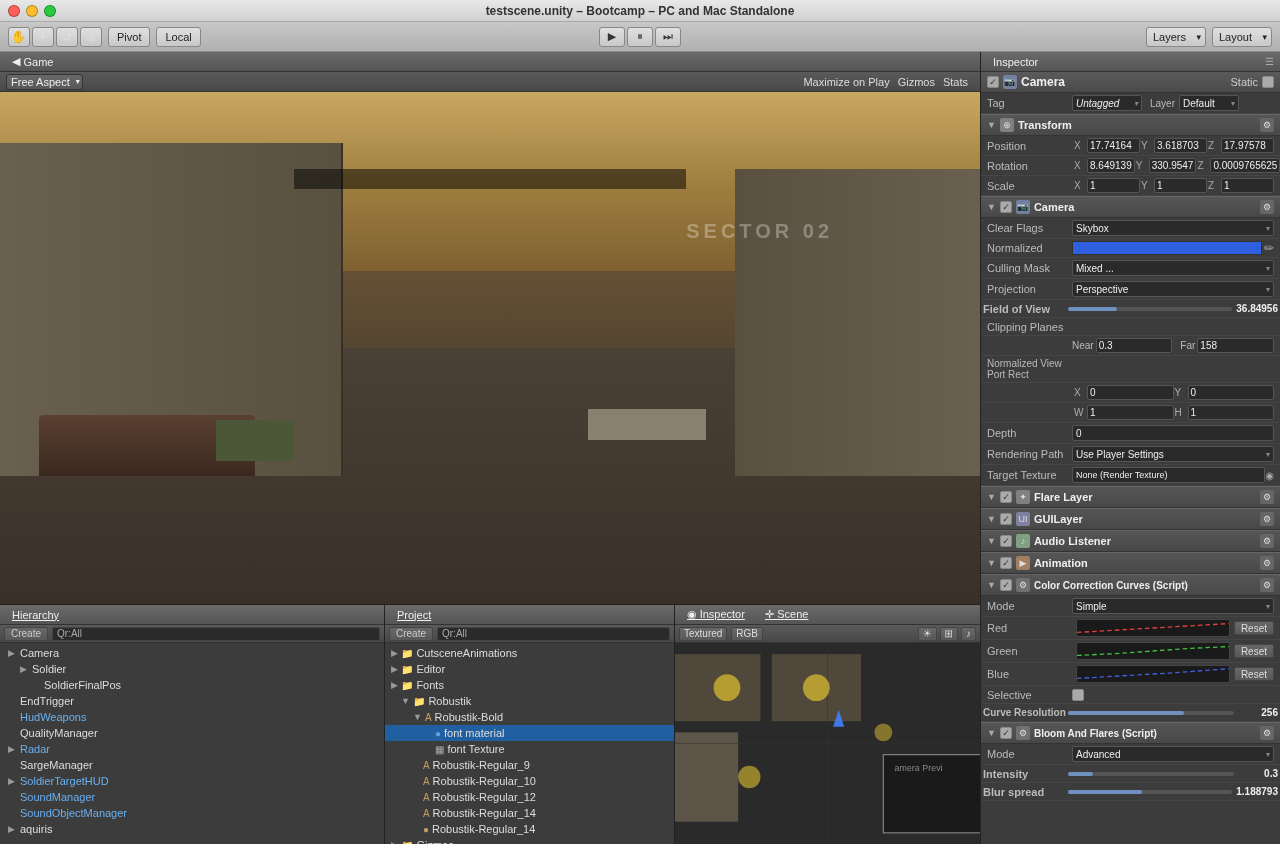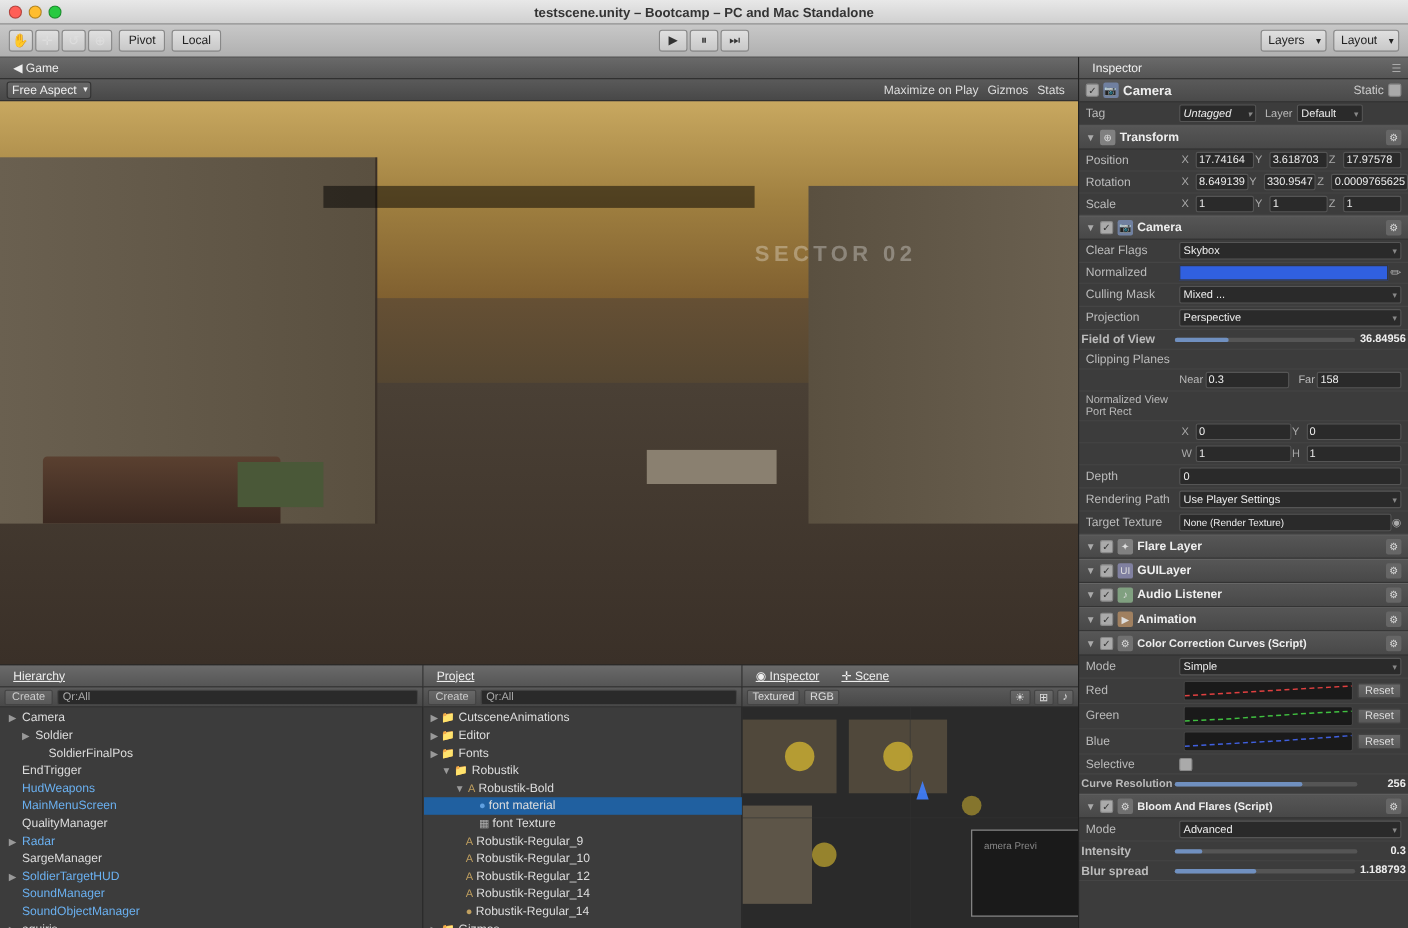--- a/index.html
+++ b/index.html
@@ -758,24 +758,20 @@
               <span>SoldierFinalPos</span>
           </div>
           <div class="tree-item" style="padding-left:8px">
             <span class="arrow" style="opacity:0">▶</span> 
               <span>EndTrigger</span>
           </div>
           <div class="tree-item blue-text" style="padding-left:8px">
             <span class="arrow" style="opacity:0">▶</span> 
               <span>HudWeapons</span>
           </div>
-          <div class="tree-item blue-text" style="padding-left:8px">
-            <span class="arrow" style="opacity:0">▶</span> 
-              <span>MainMenuScreen</span>
-          </div>
           <div class="tree-item" style="padding-left:8px">
             <span class="arrow" style="opacity:0">▶</span> 
               <span>QualityManager</span>
           </div>
           <div class="tree-item blue-text" style="padding-left:8px">
             <span class="arrow">▶</span> 
               <span>Radar</span>
           </div>
           <div class="tree-item" style="padding-left:8px">
             <span class="arrow" style="opacity:0">▶</span> 

